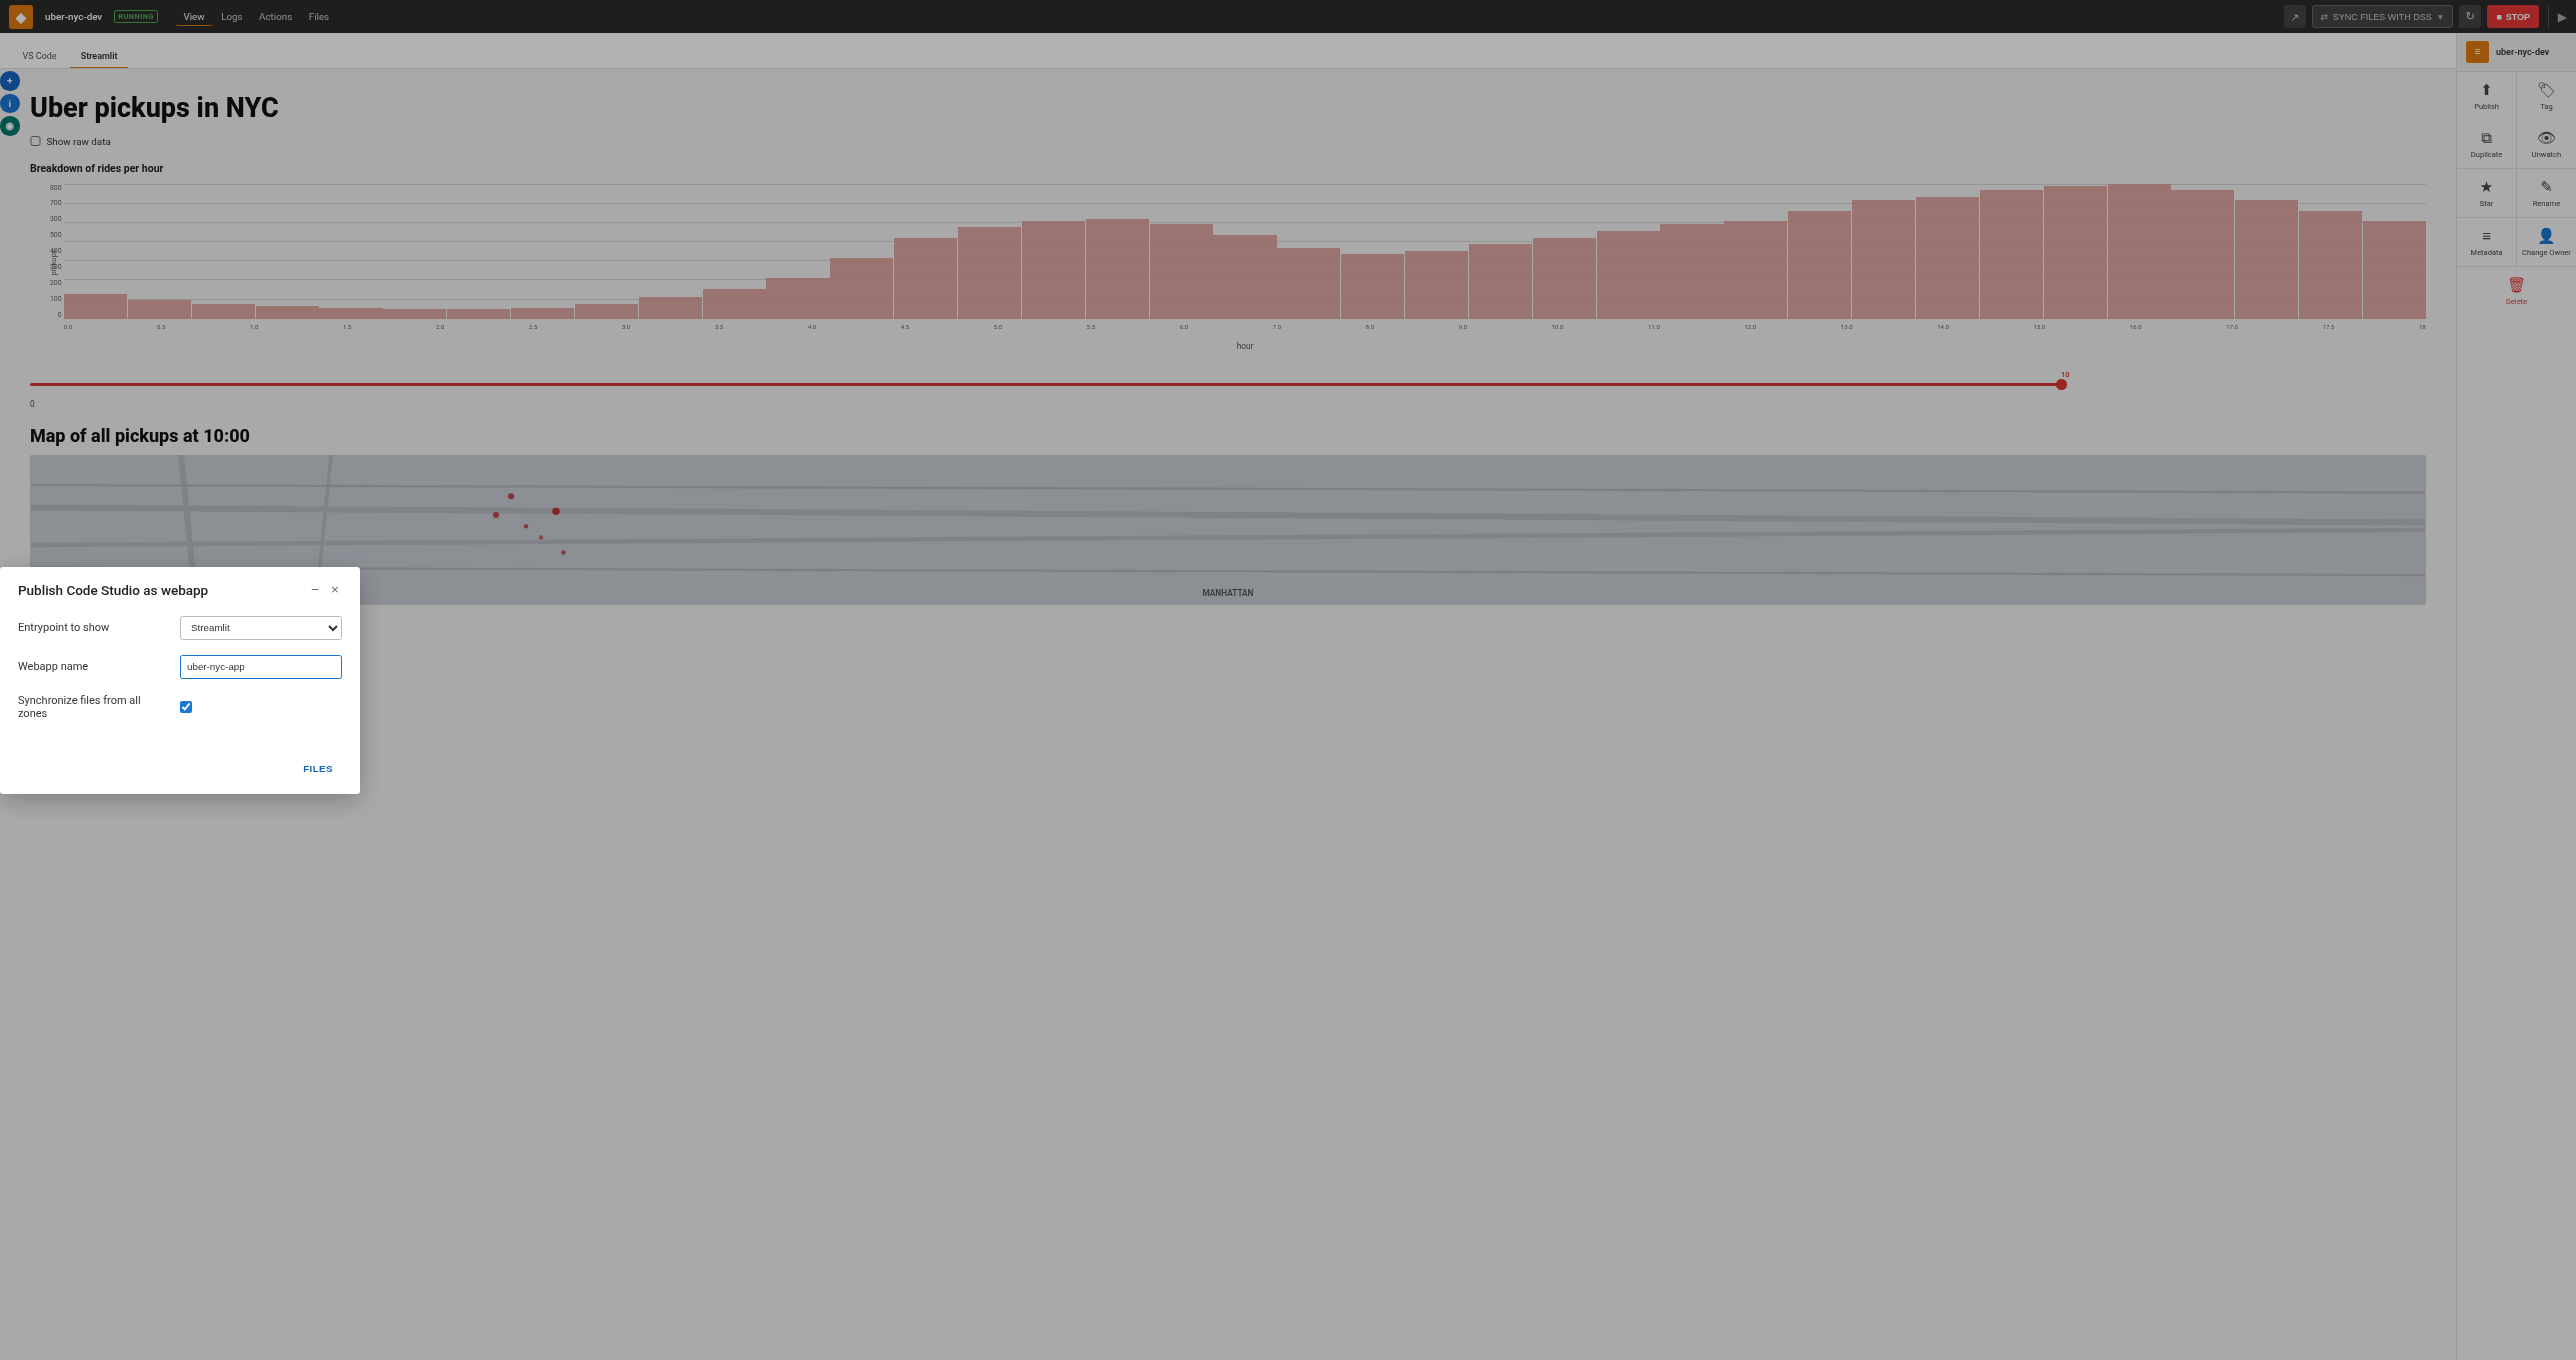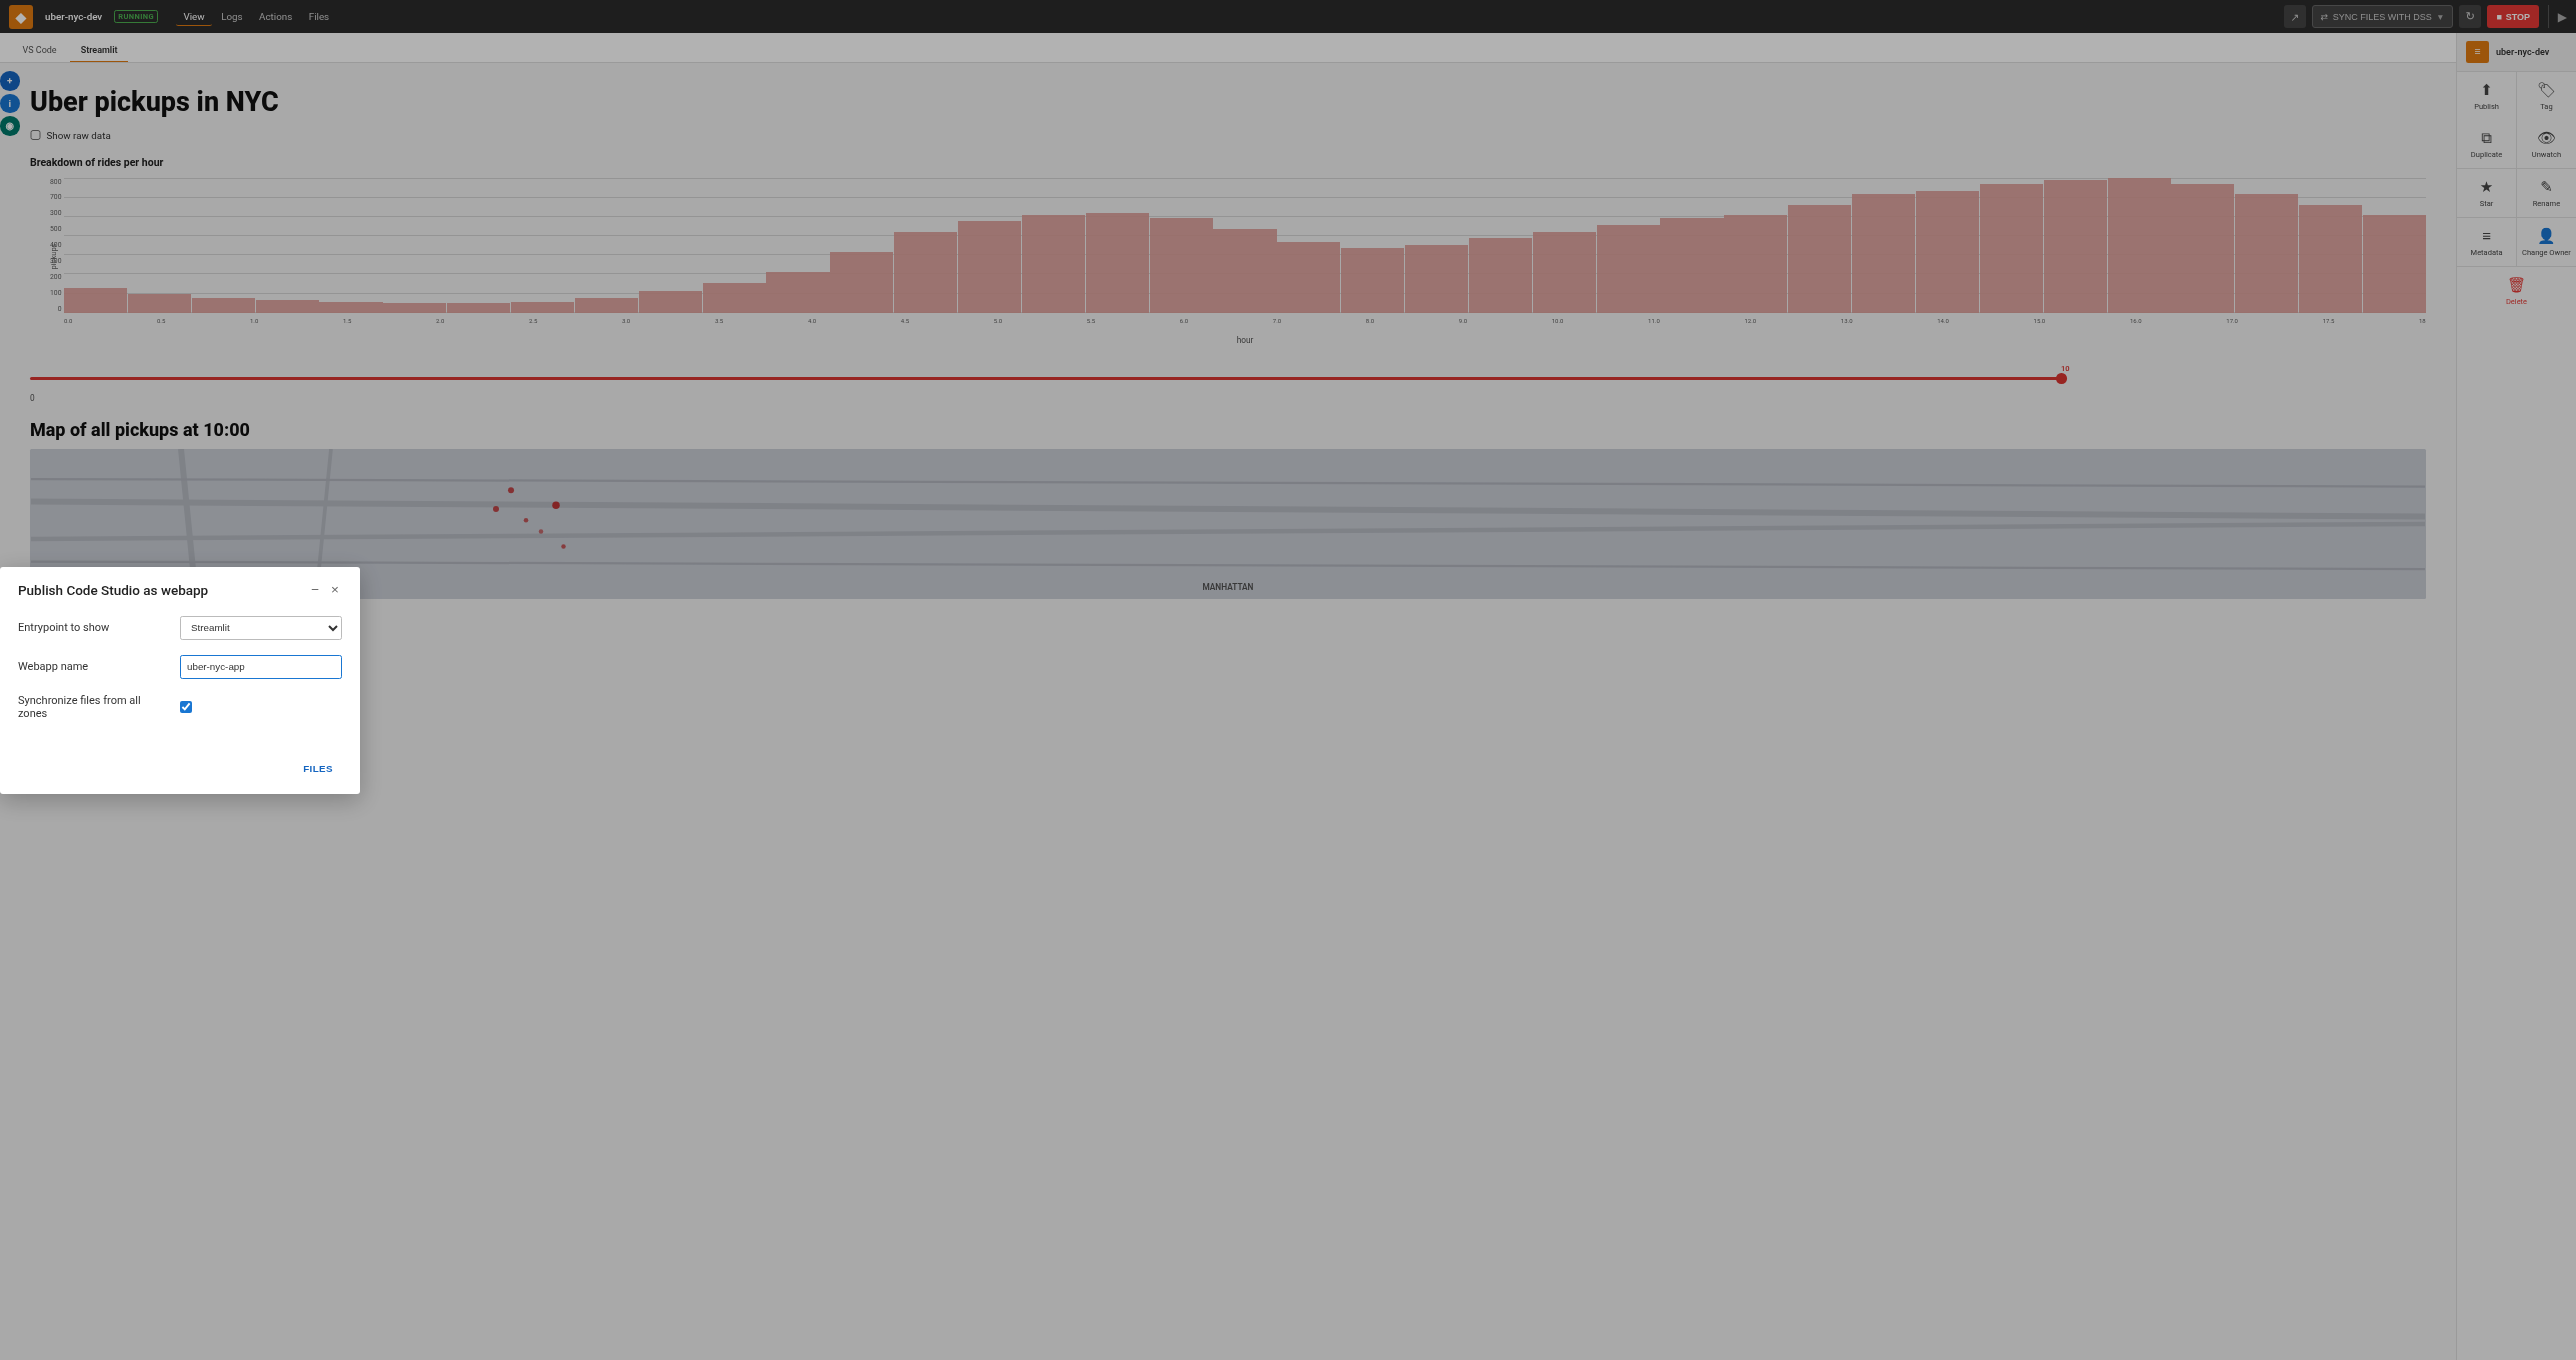--- a/index.html
+++ b/index.html
@@ -74,21 +74,21 @@
       flex: 1;
       display: flex;
       flex-direction: column;
       background: #f0f0f0;
       overflow: hidden;
       position: relative;
     }
 
     
     .secondary-nav {
-      height: 30px;
+      height: 36px;
       background: #fff;
       border-bottom: 0.8px solid #ddd;
       display: flex;
       align-items: flex-end;
       padding: 0 12px;
       gap: 3px;
     }
     .sec-tab {
       padding: 6px 10.5px;
       font-size: 9px;

